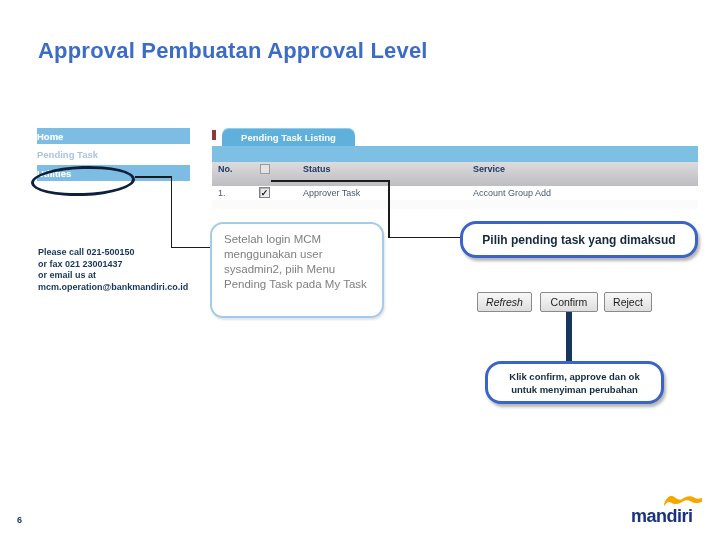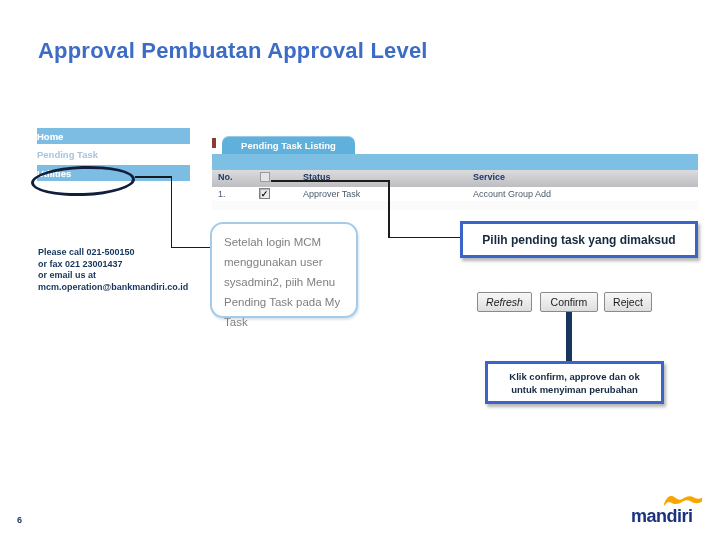--- a/index.html
+++ b/index.html
@@ -26,32 +26,32 @@
     position:absolute; left:31px; top:166px; width:104px; height:30px;
     border:3.5px solid #101f3c; border-radius:50%;
     transform:rotate(-2deg); background:transparent;
   }
 
   .contact { position:absolute; left:38px; top:247px; color:#17365d;
     font-size:9px; font-weight:bold; line-height:11.5px; }
 
   
   .panel { position:absolute; left:212px; top:128px; width:486px; }
-  .tab-row { position:relative; height:18px;margin-top:8px; }
+  .tab-row { position:relative; height:18px; }
   .edge-artifact { position:absolute; left:0; top:2px; width:4px; height:10px; background:#8b3a3a; }
   .tab {
     position:absolute; left:10px; top:0; width:133px; height:18px;
     background:#60b0dc; border-radius:7px 7px 0 0;
     color:#ffffff; font-size:9.5px; font-weight:bold;
     display:flex; align-items:center; justify-content:center;
     box-shadow:inset 0 1px 0 rgba(255,255,255,.35);
   }
   .blue-bar { height:16px; background:#7ebfe4; }
   .thead {
-    height:17px; background:linear-gradient(#dcdcde,#bdbdc2);
+    height:24px; background:linear-gradient(#dcdcde,#bdbdc2);
     position:relative; color:#1f3864; font-size:9px; font-weight:bold;
   }
   .trow { height:14px; background:#ffffff; position:relative;
     color:#4a5a6a; font-size:9px; }
   .trow-after { height:9px; background:#fbfbfc; }
   .cell-no { position:absolute; left:6px; top:2px; }
   .cell-status { position:absolute; left:91px; top:2px; }
   .cell-service { position:absolute; left:261px; top:2px; }
   .cb-header {
     position:absolute; left:48px; top:2px; width:10px; height:10px;
@@ -63,28 +63,28 @@
     box-shadow:inset 1px 1px 1px rgba(0,0,0,.25);
     font-size:9px; line-height:10px; text-align:center; color:#111; font-weight:bold;
   }
 
   
   .line { position:absolute; background:#1b1b1b; }
   .line-thick { position:absolute; background:#17365d; }
 
   
   .callout-light {
-    position:absolute; left:210px; top:222px; width:148px; height:96px;
+    position:absolute; left:210px; top:222px; width:174px; height:96px;
     background:#ffffff; border:2.5px solid #a6cbe8; border-radius:13px;
-    padding:8px 8px 8px 12px; color:#7f7f7f; font-size:11.5px; line-height:20px;
+    padding:8px 8px 8px 12px; color:#7f7f7f; font-size:11.5px; line-height:15px;
     box-shadow:1px 2px 2px rgba(120,150,180,.25);
   }
   .callout-strong {
     position:absolute; background:#ffffff; border:3px solid #3a64c8;
-    border-radius:0; color:#152a40; font-weight:bold;
+    border-radius:16px; color:#152a40; font-weight:bold;
     display:flex; align-items:center; justify-content:center;
     box-shadow:2px 3px 3px rgba(90,90,90,.45);
   }
   .callout-select { left:460px; top:221px; width:238px; height:37px; font-size:12px; }
   .callout-confirm { left:485px; top:361px; width:179px; height:43px;
     font-size:9.5px; line-height:13px; text-align:center; flex-direction:column; }
 
   
   .btn {
     position:absolute; top:292px; height:20px;

